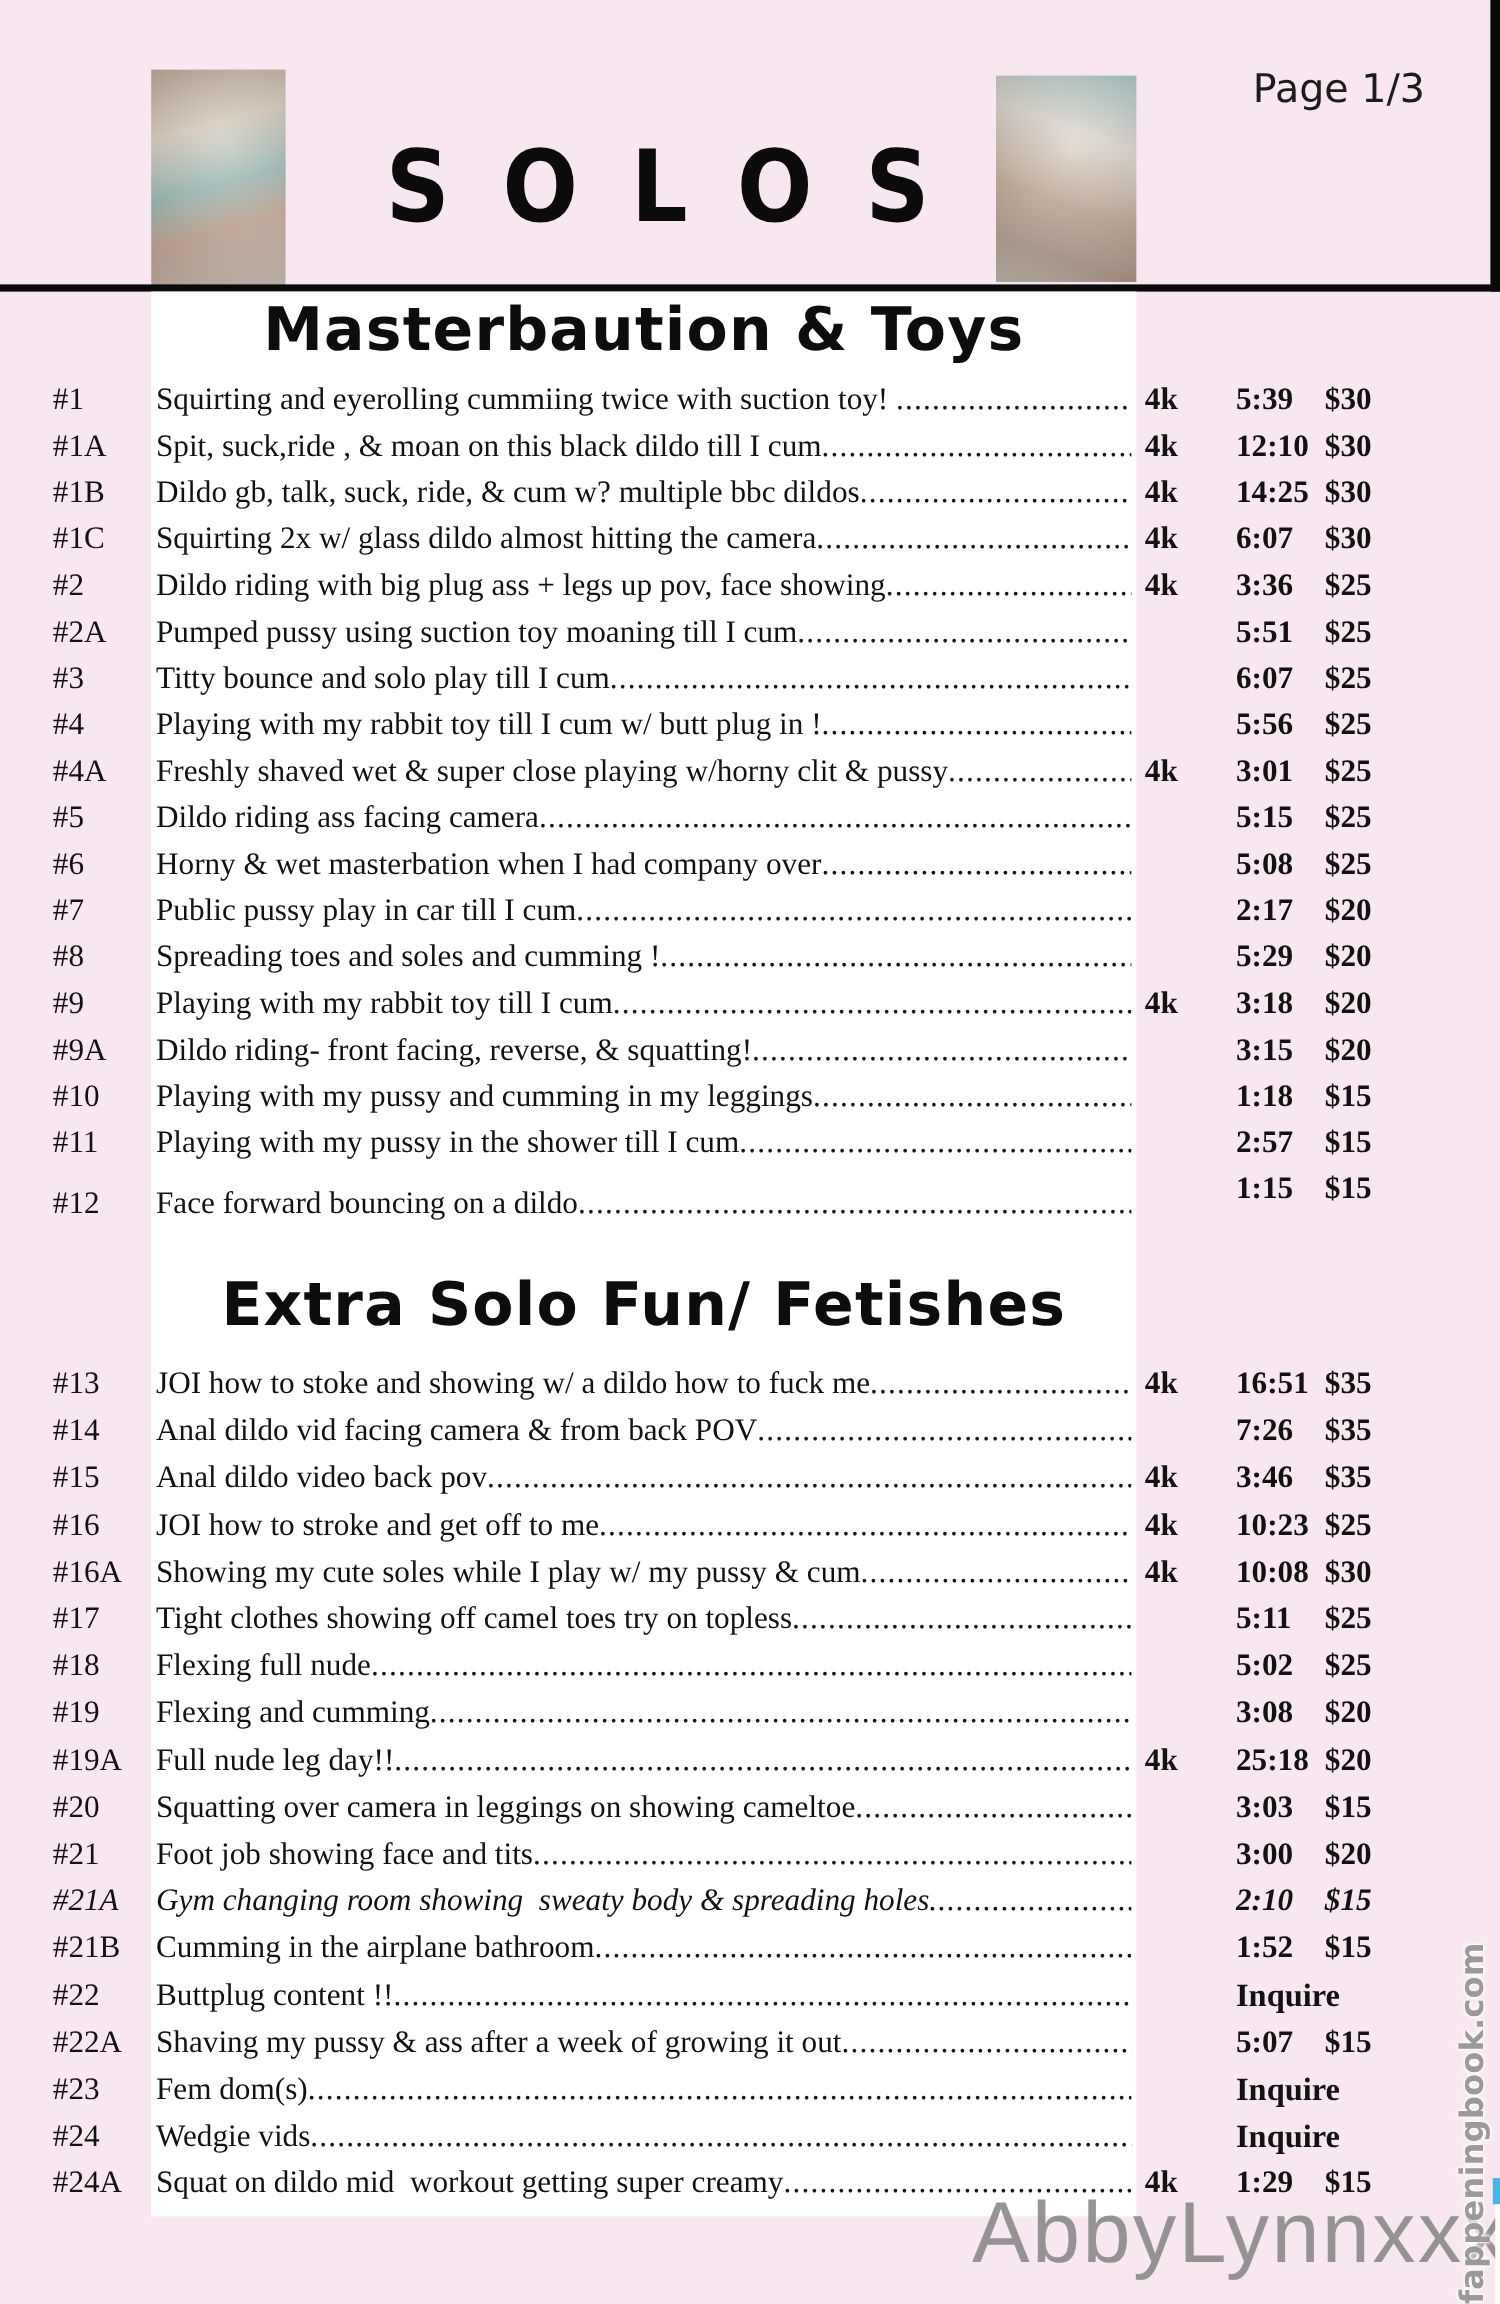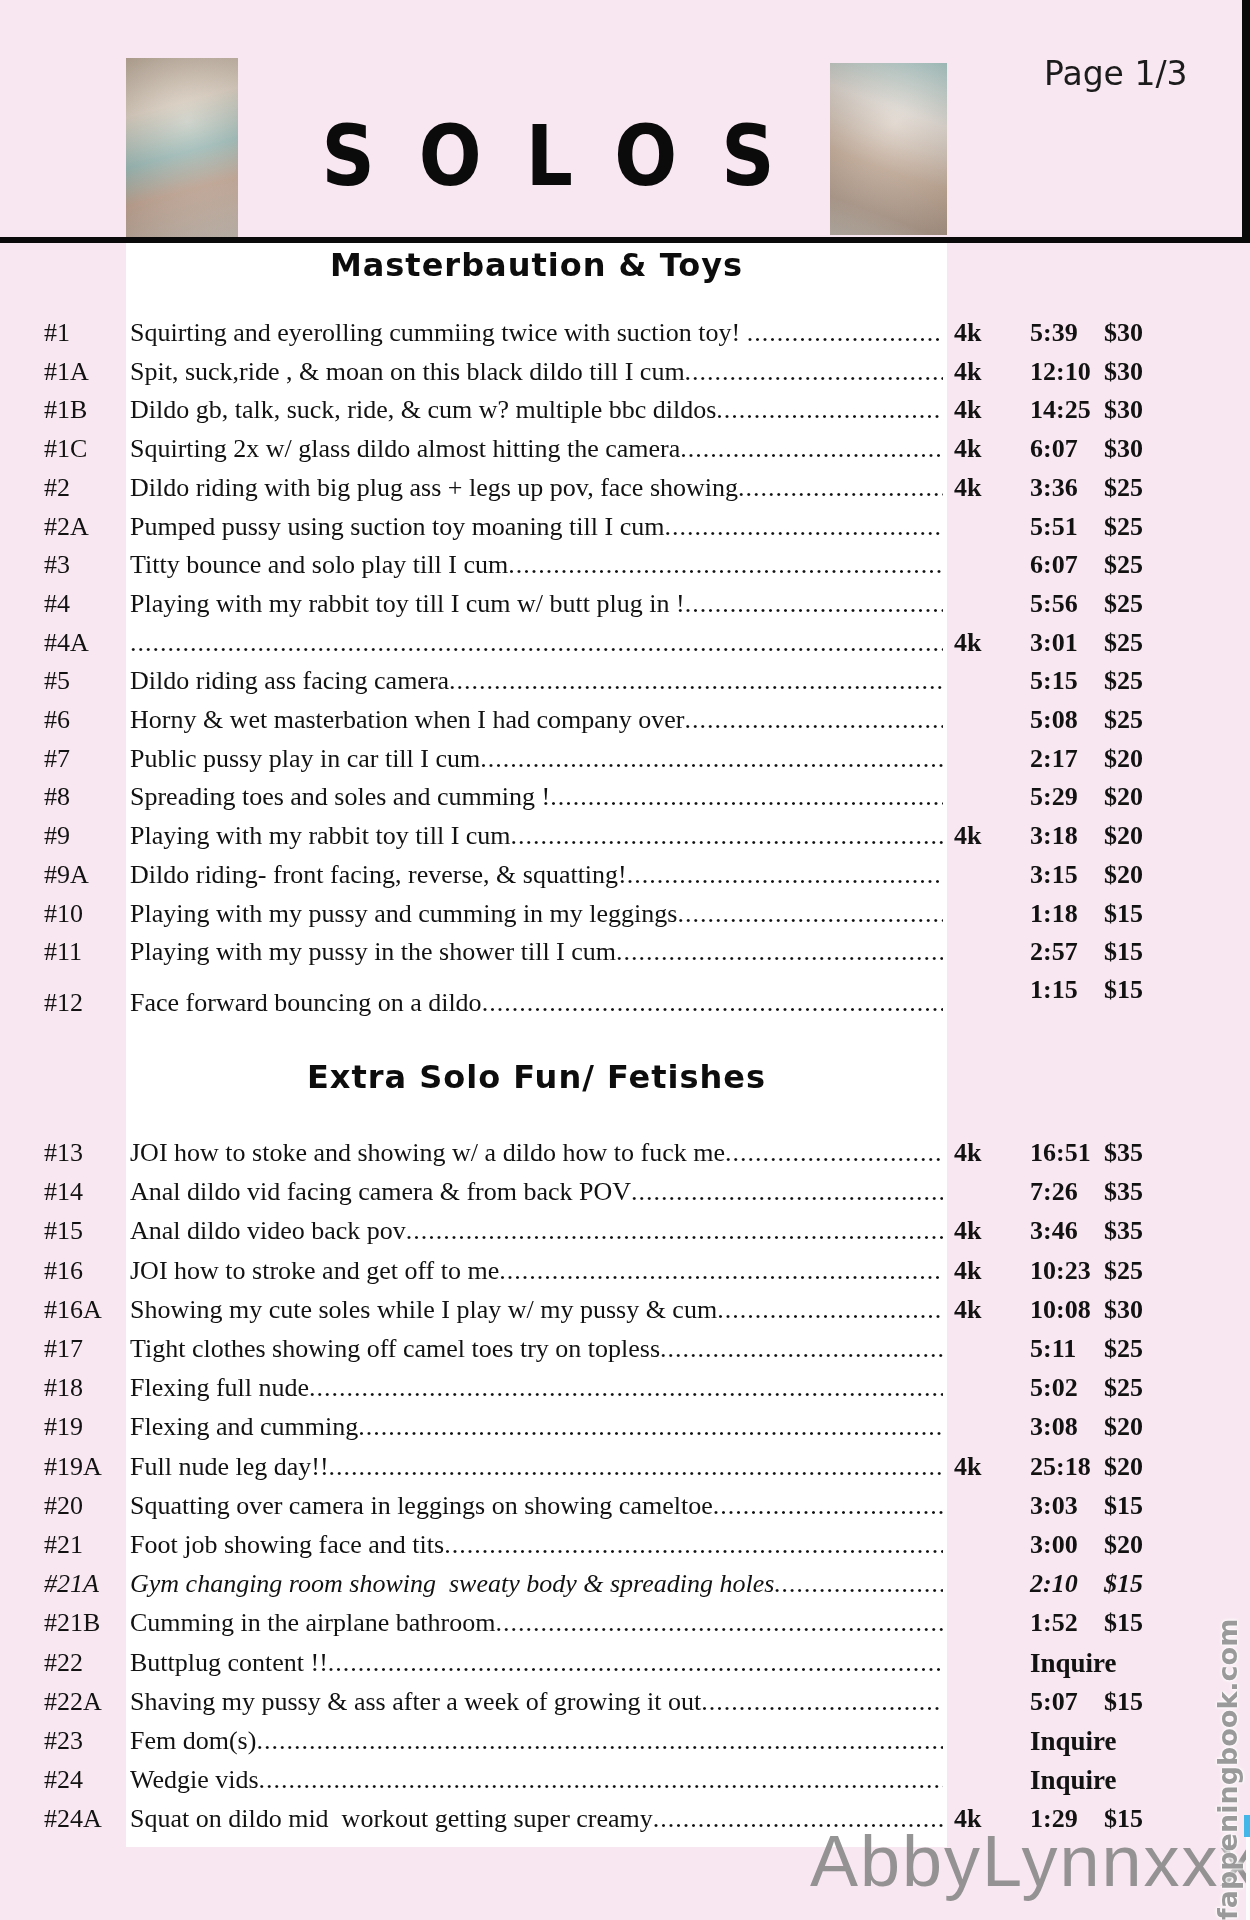--- a/index.html
+++ b/index.html
@@ -16,21 +16,21 @@
   .solos{position:absolute;left:0;top:108px;width:1096px;text-align:center;
          font-family:"DejaVu Sans",sans-serif;font-weight:700;font-size:74px;color:#0b0b0b;
          letter-spacing:44px;text-indent:44px;transform:scaleY(1.12);transform-origin:top;}
   .page-label{position:absolute;left:1044px;top:54px;font-family:"DejaVu Sans",sans-serif;
          font-size:33px;color:#1c1c1c;}
   .divider{position:absolute;left:0;top:237px;width:1250px;height:6px;background:#0a0a0a;}
   .hdr-rborder{position:absolute;left:1242px;top:0;width:8px;height:243px;background:#0a0a0a;}
   
   .strip{position:absolute;left:126px;top:243px;width:821px;height:1604px;background:#ffffff;}
   .sec-title{position:absolute;left:126px;width:821px;text-align:center;
-         font-family:"DejaVu Sans",sans-serif;font-weight:700;font-size:32px;
+         font-family:"DejaVu Sans",sans-serif;font-weight:700;font-size:50px;
          letter-spacing:1px;color:#0d0d0d;}
   .row{position:absolute;left:0;width:1250px;height:36px;font-size:26px;color:#121212;line-height:34px;}
   .row > span{position:absolute;top:0;}
   .num{left:44px;}
   .descwrap{left:130px;width:813px;display:flex;align-items:baseline;overflow:hidden;}
   .desc{white-space:pre;flex:0 0 auto;}
   .dots{flex:1 1 auto;overflow:hidden;white-space:nowrap;letter-spacing:1px;}
   .k4{left:954px;font-weight:700;}
   .time{left:1030px;font-weight:700;}
   .price{left:1104px;font-weight:700;}
@@ -132,20 +132,21 @@
         <span class="descwrap">
           <span class="desc">Playing with my rabbit toy till I cum w/ butt plug in !</span>
           <span class="dots">....................................................................................................................................................................................................................................................................</span>
         </span>
         <span class="time">5:56</span>
         <span class="price">$25</span>
       </div>
       <div class="row" style="top: 625.6px;">
         <span class="num">#4A</span>
         <span class="descwrap">
+          <span class="desc">Freshly shaved wet &amp; super close playing w/horny clit &amp; pussy</span>
           <span class="dots">....................................................................................................................................................................................................................................................................</span>
         </span>
         <span class="k4">4k</span>
         <span class="time">3:01</span>
         <span class="price">$25</span>
       </div>
       <div class="row" style="top: 664.3px;">
         <span class="num">#5</span>
         <span class="descwrap">
           <span class="desc">Dildo riding ass facing camera</span>

